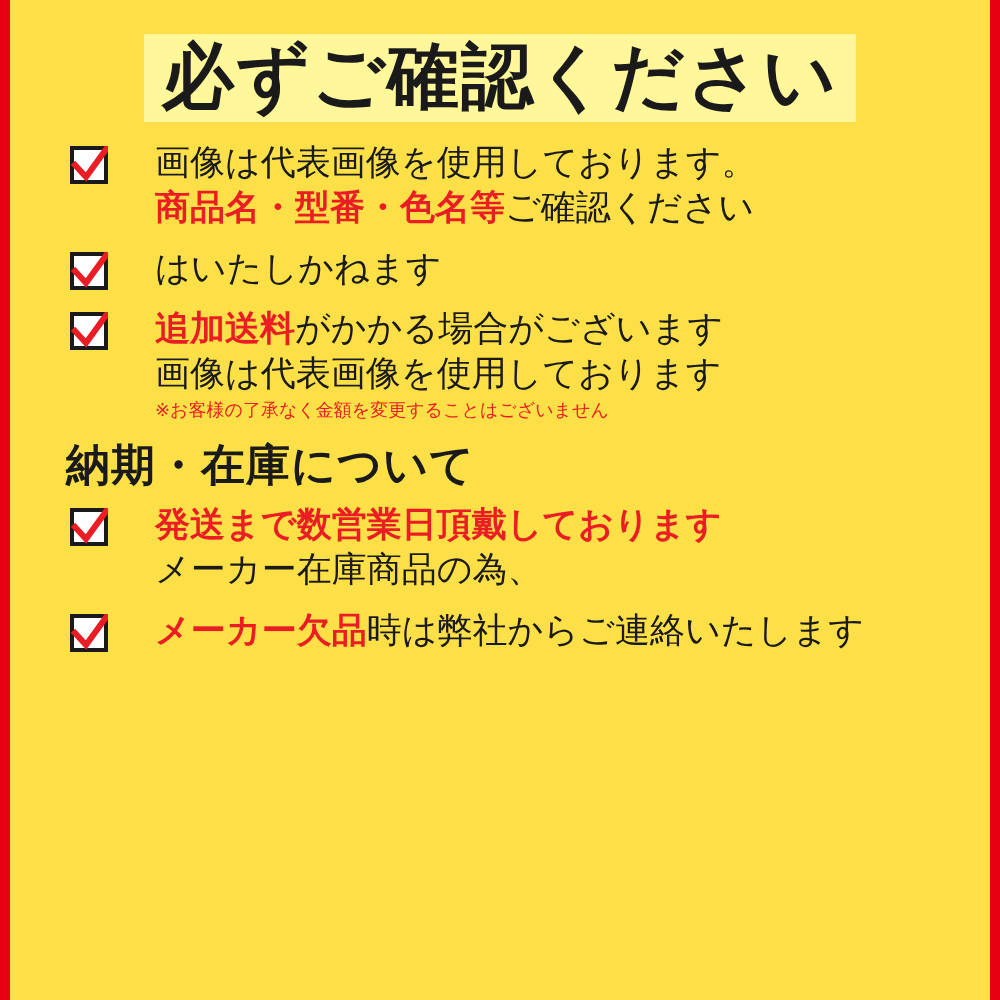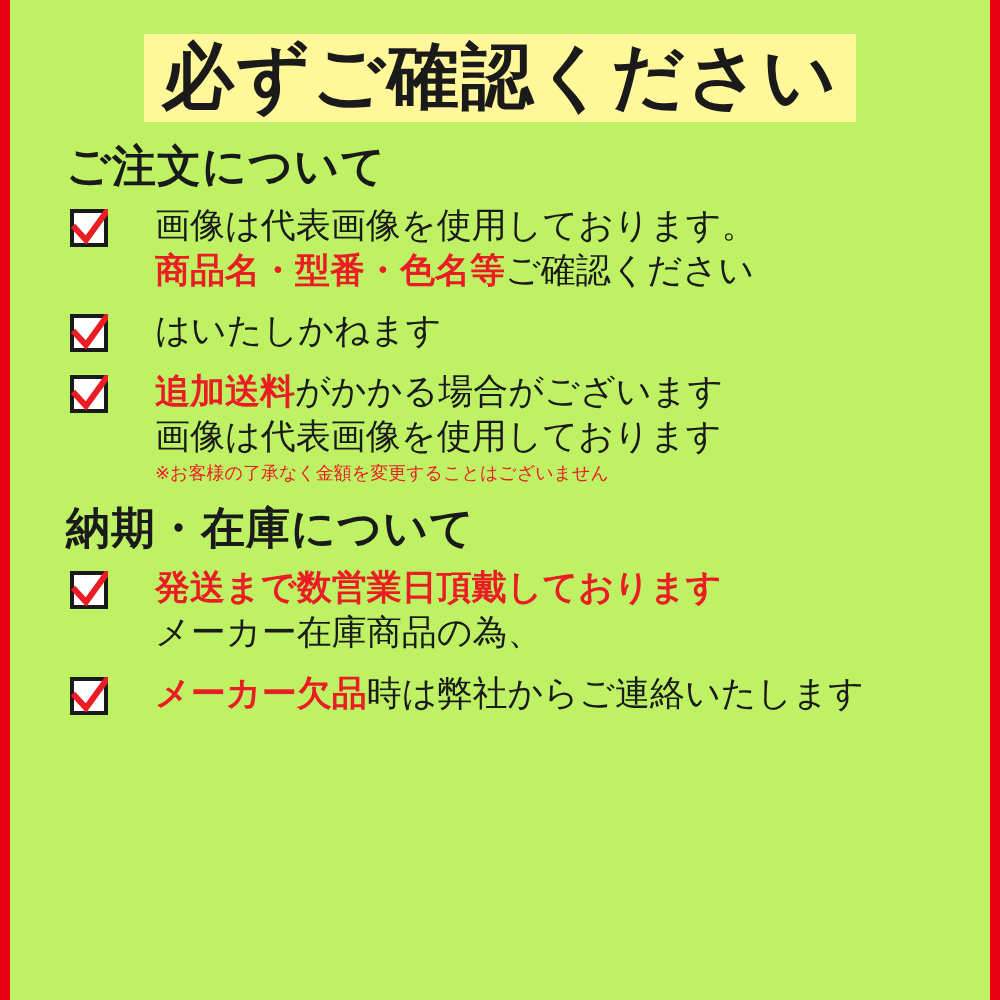--- a/index.html
+++ b/index.html
@@ -12,21 +12,21 @@
     background: #ffffff;
     font-family: "DejaVu Sans", "Liberation Sans", sans-serif;
     overflow: hidden;
   }
 
   .page {
     position: relative;
     width: 1000px;
     height: 1000px;
     box-sizing: border-box;
-    background: #bef264;
+    background: #fde047;
   }
 
   
   .edge {
     position: absolute;
     top: 0;
     width: 10px;
     height: 1000px;
     background: #e60012;
   }
@@ -121,21 +121,20 @@
 
   <div class="edge edge-left"></div>
   <div class="edge edge-right"></div>
 
   <div class="content">
 
     <div class="banner">
       <span class="banner-text">必ずご確認ください</span>
     </div>
 
-    <div class="section-heading">ご注文について</div>
 
     <div class="item">
       <span class="check-icon">
         <svg viewBox="0 0 38 38" width="38" height="38" aria-hidden="true">
           <rect x="2" y="2" width="34" height="34" fill="#ffffff" stroke="#1a1a1a" stroke-width="4"></rect>
           <path d="M5 19 L16 31 L37 2" fill="none" stroke="#ea1c24" stroke-width="6" stroke-linecap="square"></path>
         </svg>
       </span>
       <div class="item-lines">
         <div class="line">画像は代表画像を使用しております。</div>

